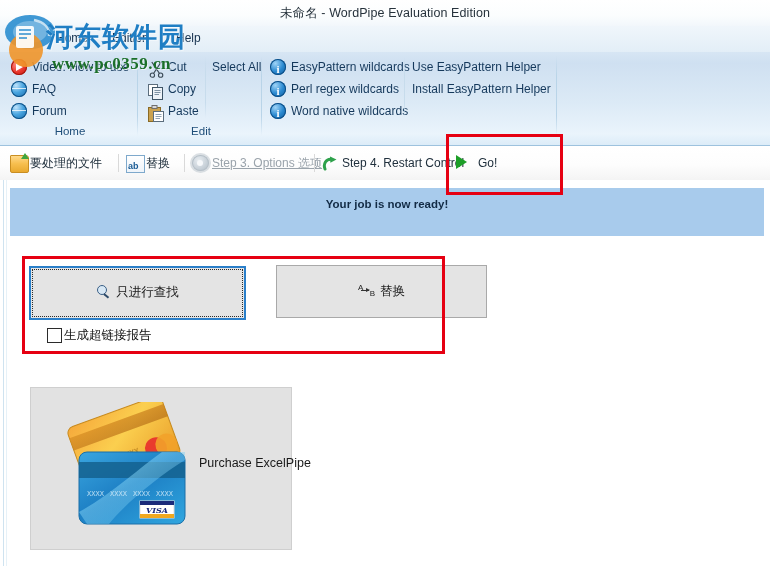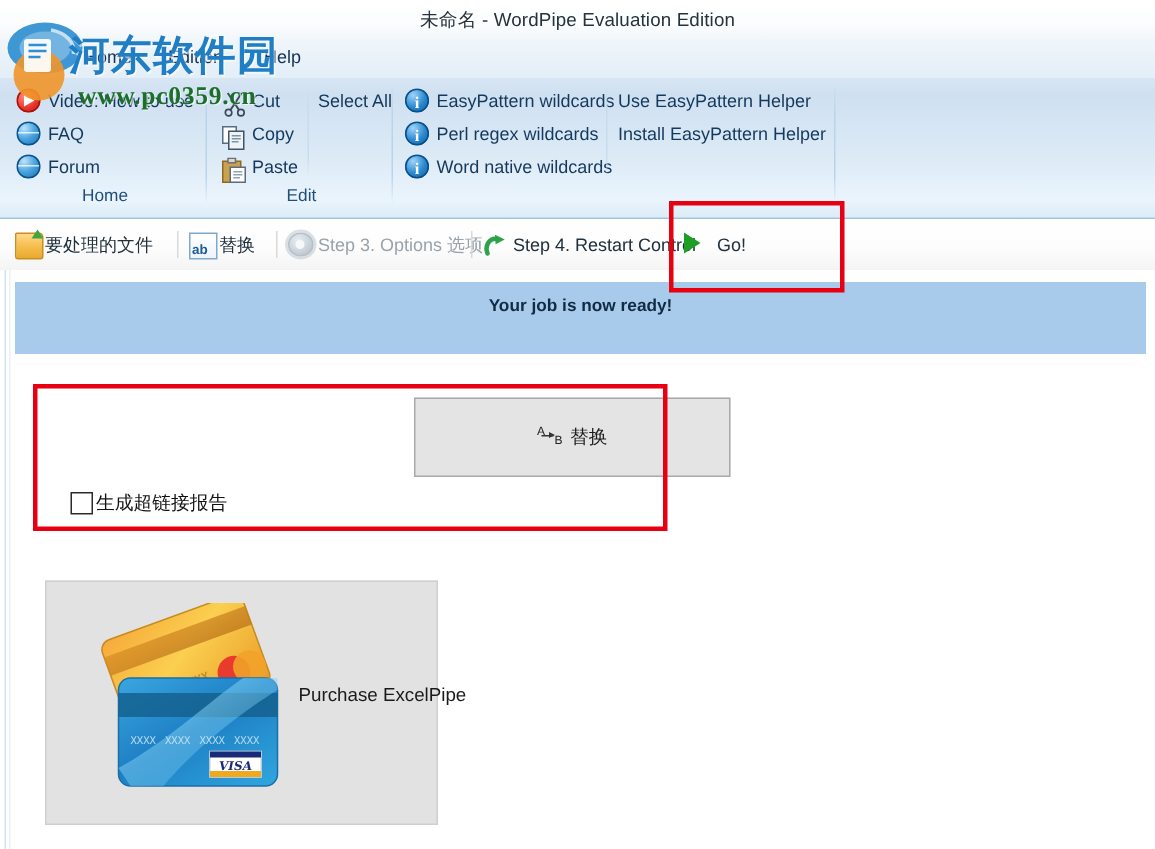--- a/index.html
+++ b/index.html
@@ -354,21 +354,21 @@
       <span>要处理的文件</span>
     </div>
     <div class="stepsep" style="left:118px;"></div>
 
     <div class="stepbtn" style="left:124px;">
       <span class="sico ico-replace"></span>
       <span>替换</span>
     </div>
     <div class="stepsep" style="left:184px;"></div>
 
-    <div class="stepbtn dis" style="left:190px;">
+    <div class="stepbtn dis" style="left:190px;text-decoration:underline;">
       <span class="sico ico-gear"></span>
       <span>Step 3. Options 选项</span>
     </div>
     <div class="stepsep" style="left:314px;"></div>
 
     <div class="stepbtn" style="left:320px;">
       <span class="sico">
         <svg class="ico-restart" viewBox="0 0 17 16">
           <path d="M3 13 C1 8 4 2.5 9.5 3.2" stroke="#2ea14b" stroke-width="3" fill="none" stroke-linecap="round"></path>
           <path d="M8 0.5 L14.5 3.6 L8.4 6.8 Z" fill="#2ea14b"></path>
@@ -385,20 +385,26 @@
 
   <div class="bodyarea">
     <div class="leftrule"></div>
     <div class="leftrule2"></div>
 
     <div class="banner">
       <div class="line l1">Your job is now ready!</div>
     </div>
   </div>
 
+  <div class="bigbtn" id="btn-search">
+    <div class="focusring"></div>
+    <div class="lbl">
+      <span class="mini-ico ico-find"></span><span>只进行查找</span>
+    </div>
+  </div>
 
   <div class="bigbtn" id="btn-replace">
     <div class="lbl">
       <span class="mini-ico ico-ab">
         <span class="a">A</span>
         <span class="arr"></span>
         <span class="b">B</span>
       </span><span>替换</span>
     </div>
   </div>

